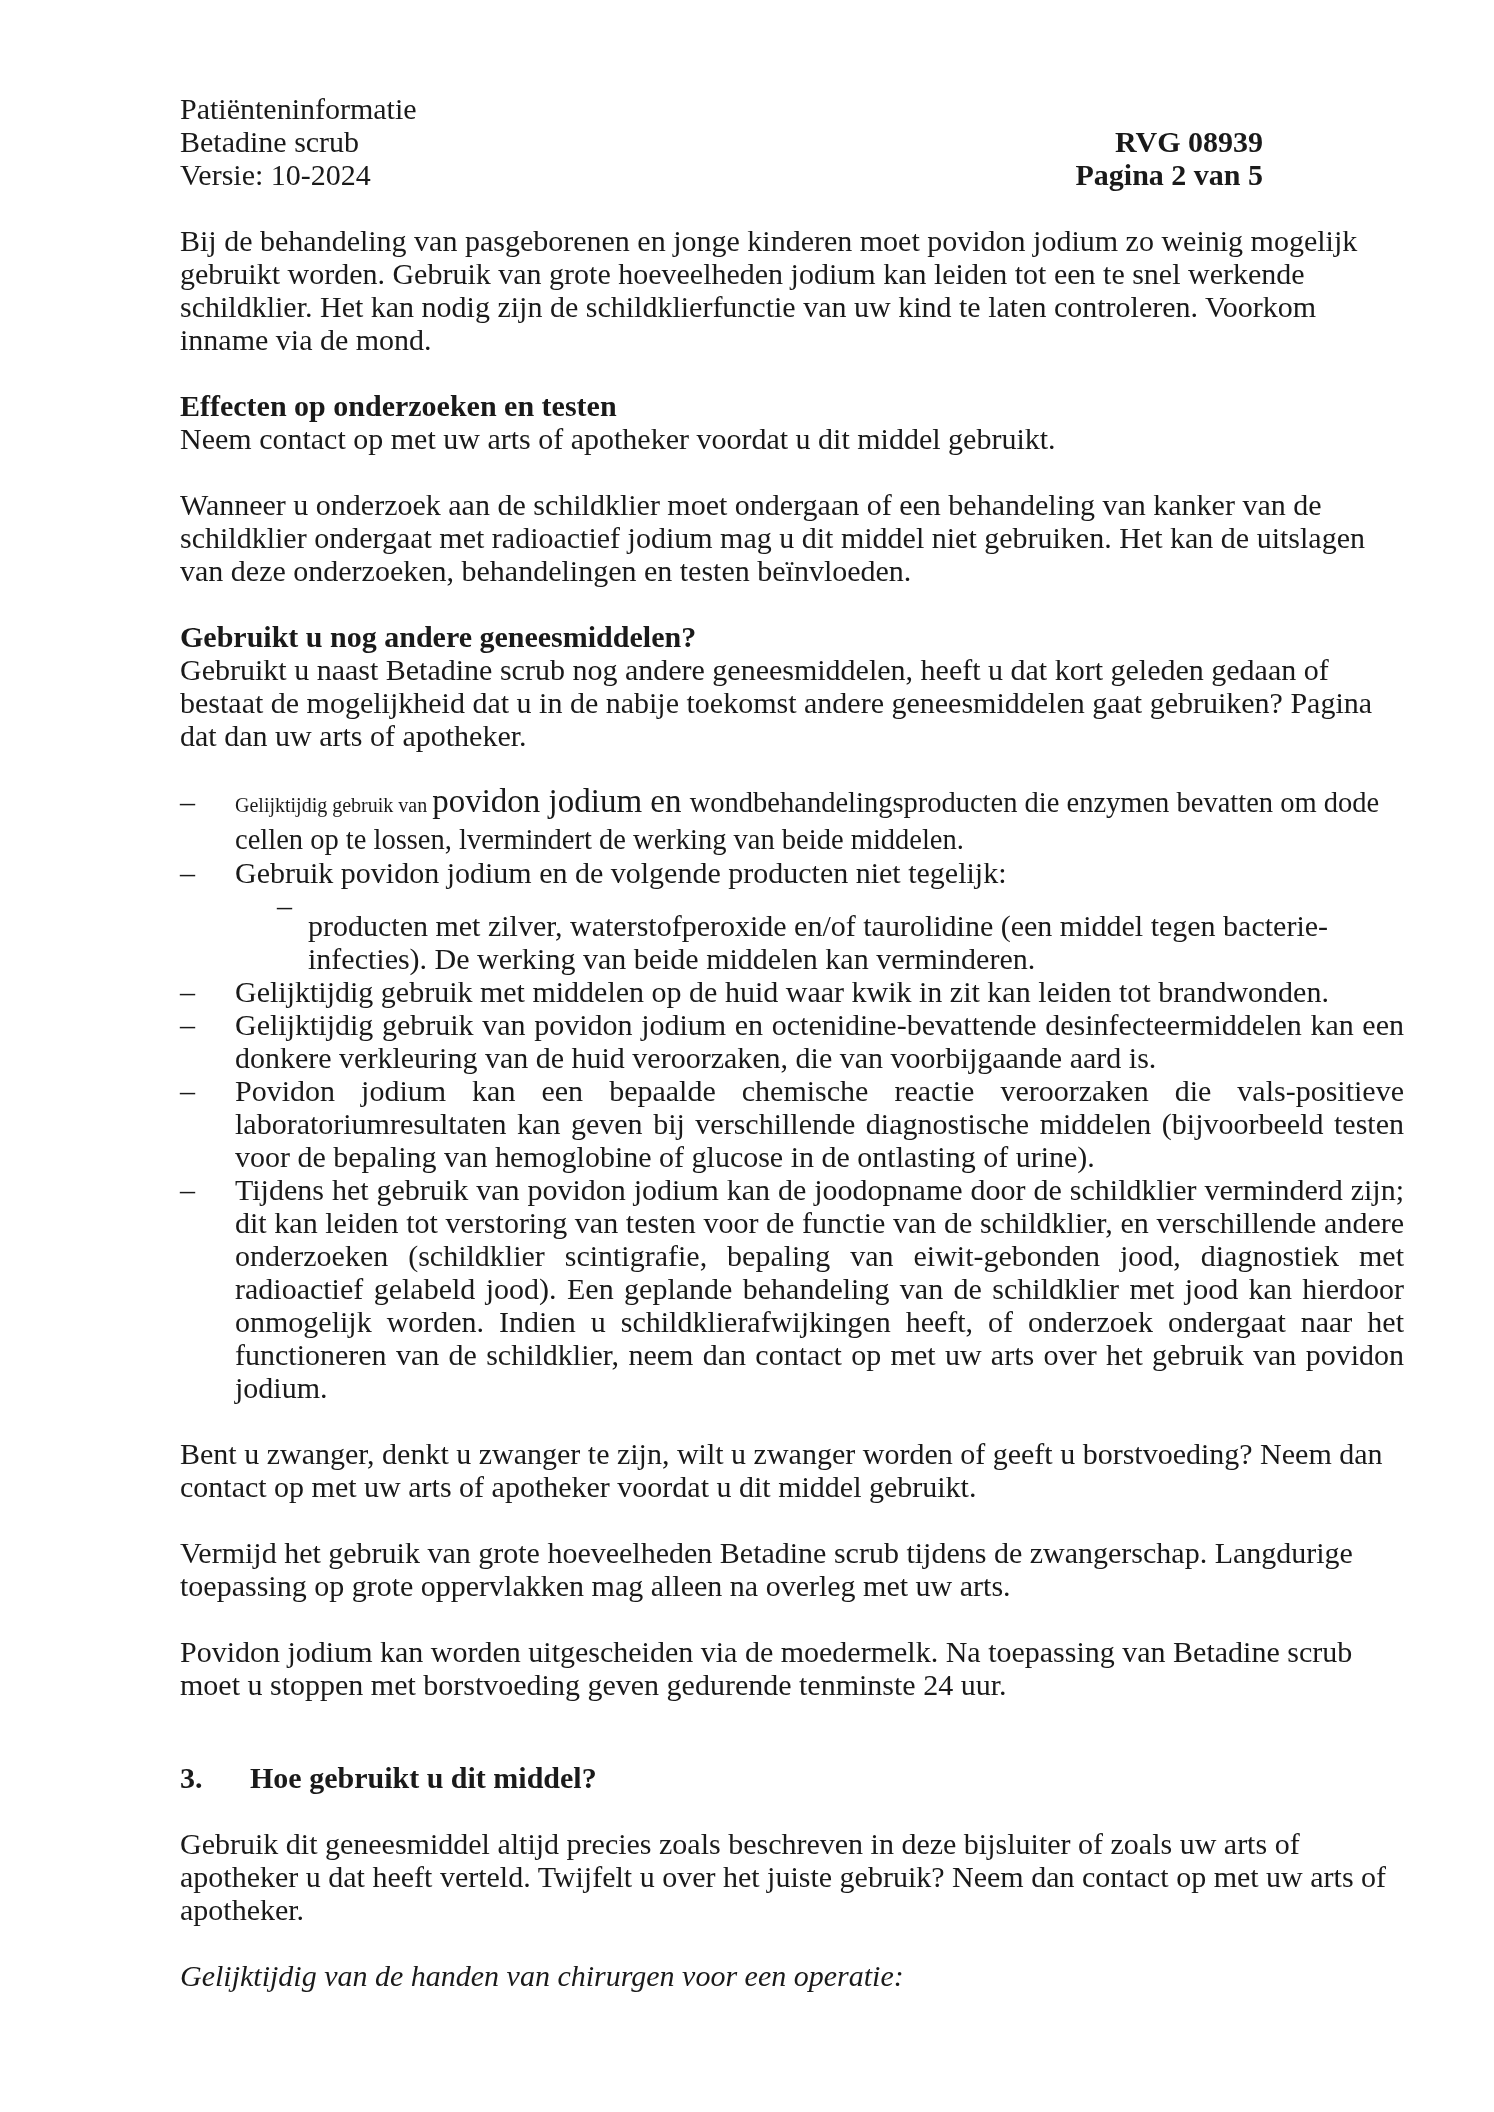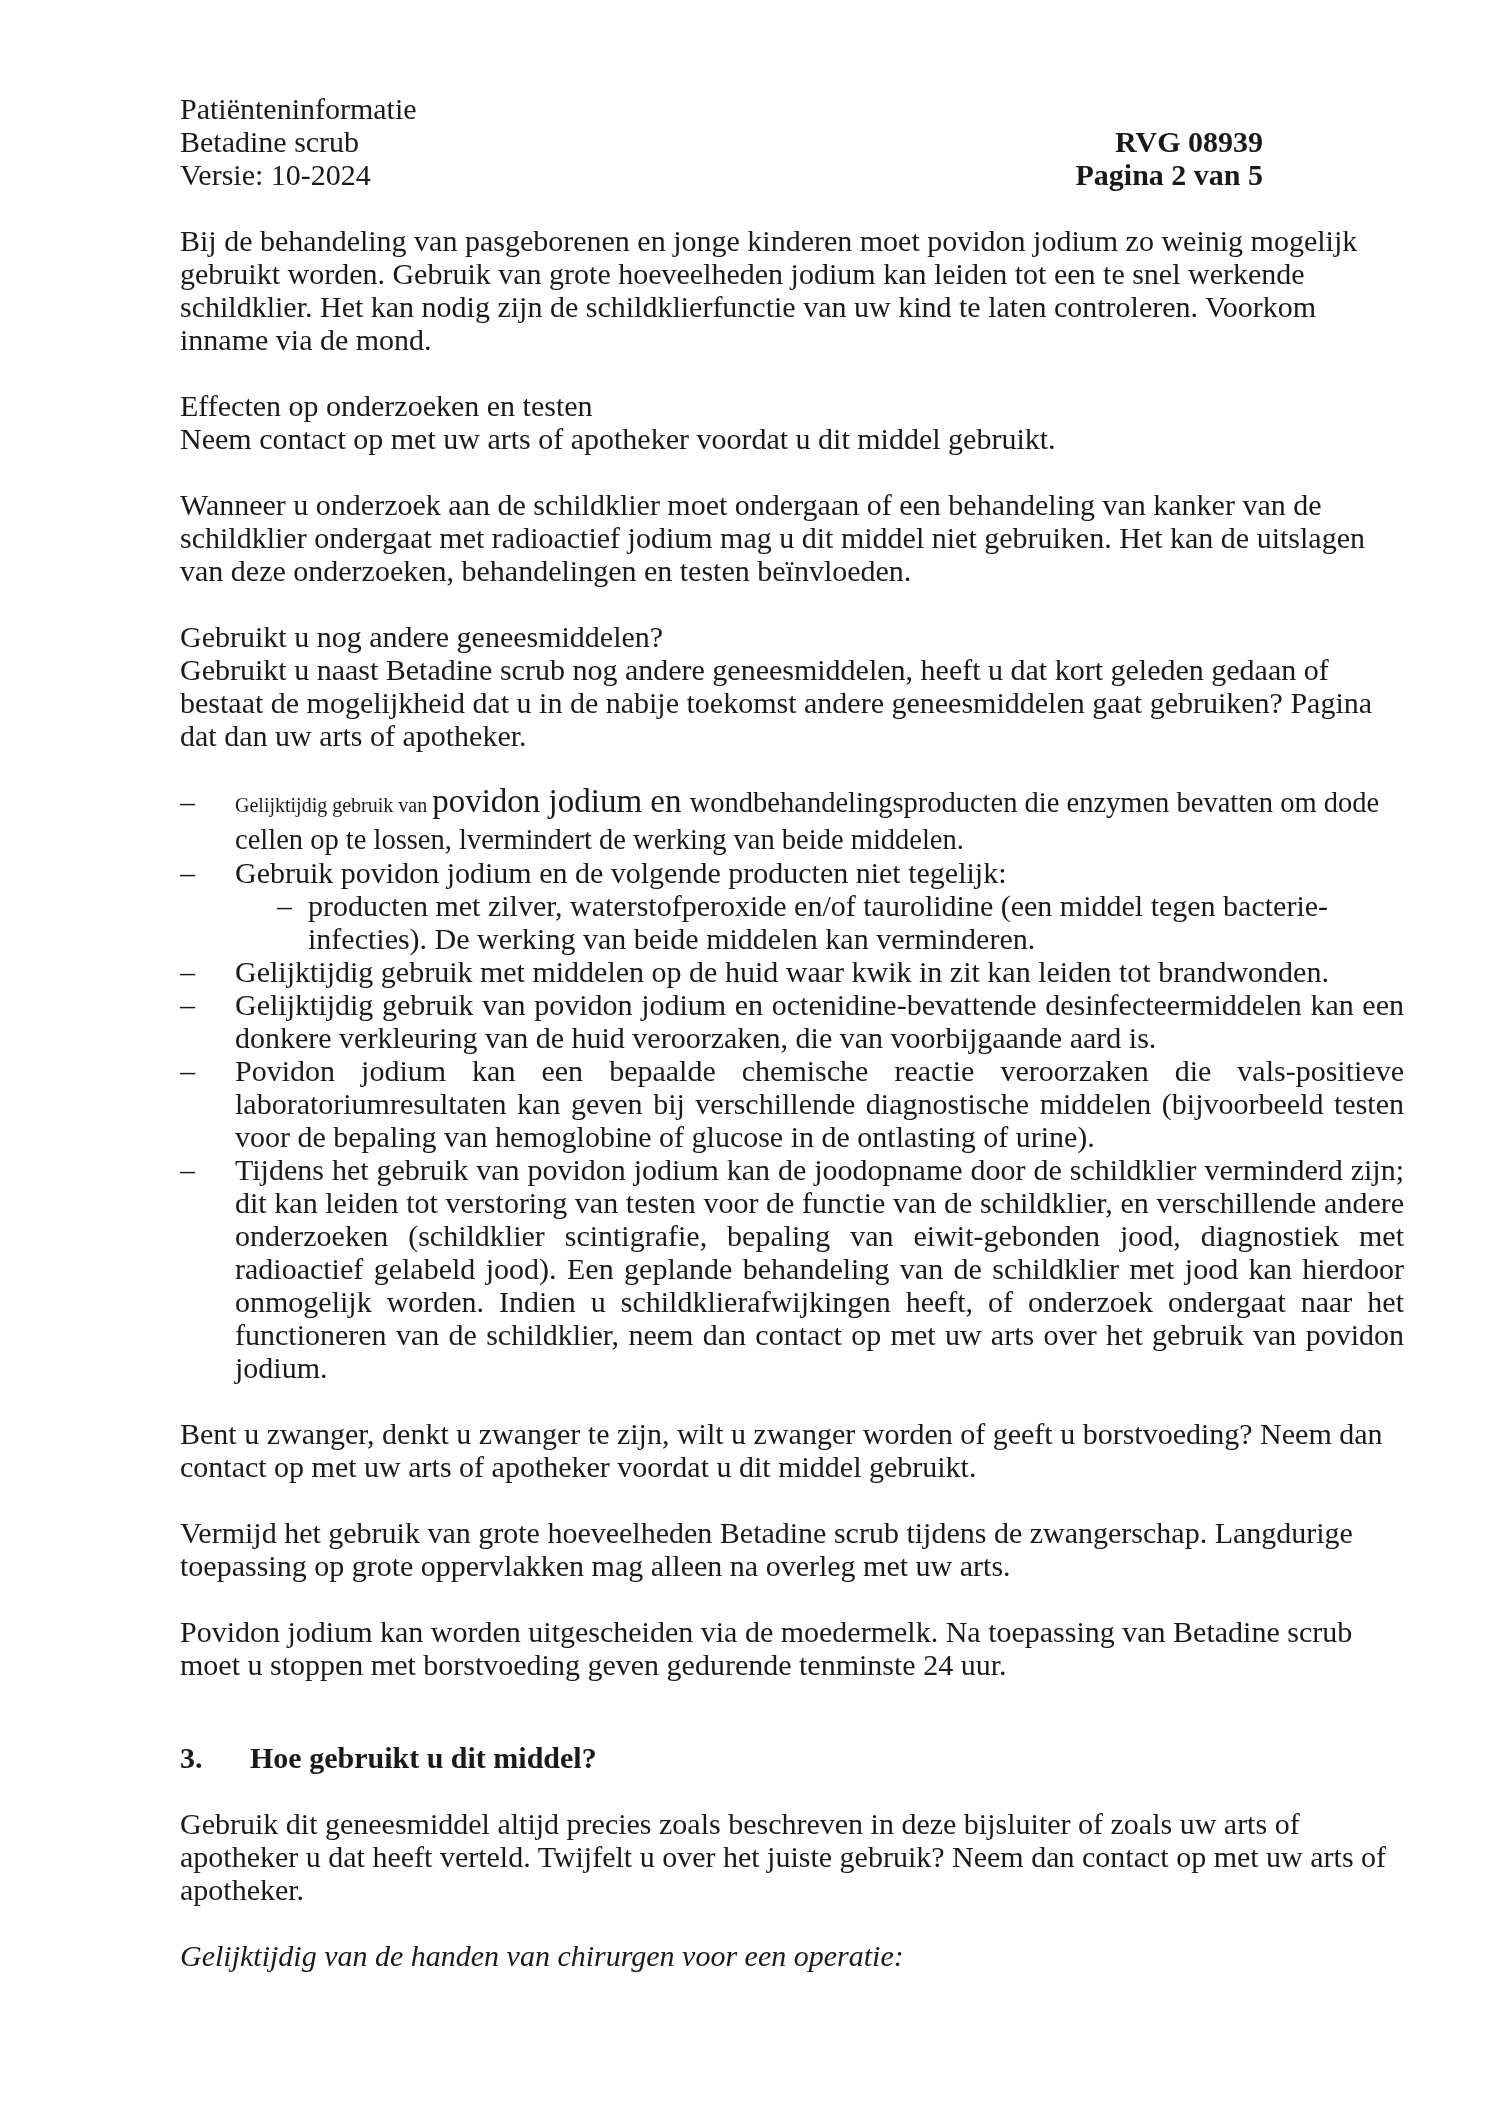--- a/index.html
+++ b/index.html
@@ -15,32 +15,32 @@
     padding: 92px 90px 40px 180px; 
   }
   .page { width: 1224px; }
 
   
   .doc-header { display: flex; justify-content: space-between; align-items: flex-end; margin-bottom: 33px; }
   .doc-header-right { text-align: right; padding-right: 141px; font-weight: bold; }
 
   .para { margin: 0 0 33px 0; }
   .tight { margin: 0; }
-  .bold { font-weight: normal; }
+  .bold { font-weight: bold; }
   .italic { font-style: italic; }
   .justify { text-align: justify; }
 
   
   .bullet-list { margin: 0 0 33px 0; }
   .bullet { display: flex; }
   .bullet .marker { flex: 0 0 55px; }
   .bullet .btext { flex: 1 1 auto; }
   .sub-bullet { display: flex; margin-left: 97px; }
   .sub-bullet .marker { flex: 0 0 31px; }
-  .sub-bullet .btext { flex: 1 1 auto; }
+  .sub-bullet .btext { flex: 1 1 auto; margin-top: 20px; }
 
   
   .run-a { font-size: 20px; }
   .run-b { font-size: 33px; text-align: right; }
   .run-c { font-size: 28.5px; }
 
   
   .num-heading { display: flex; font-weight: bold; margin: 60px 0 33px 0; }
   .num-heading .num { flex: 0 0 70px; }
 </style>

